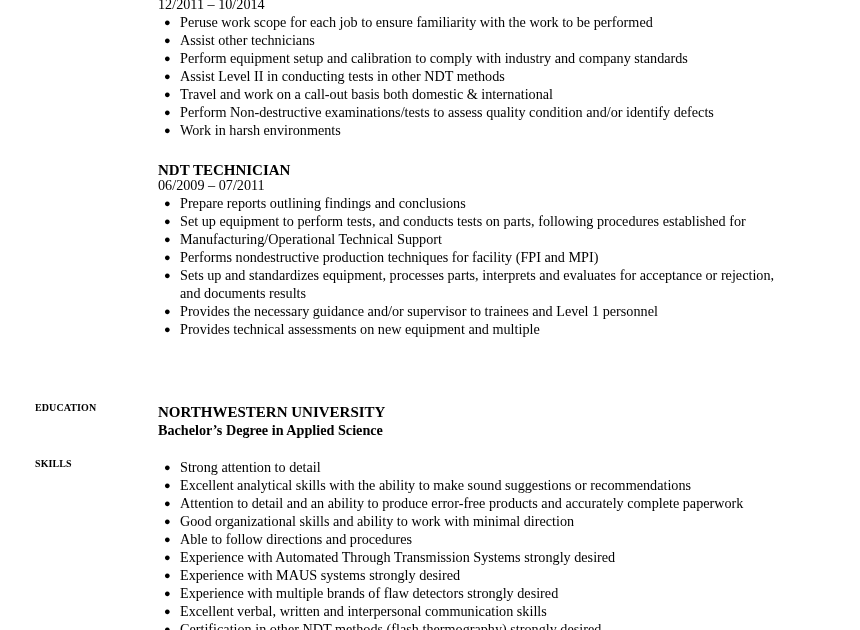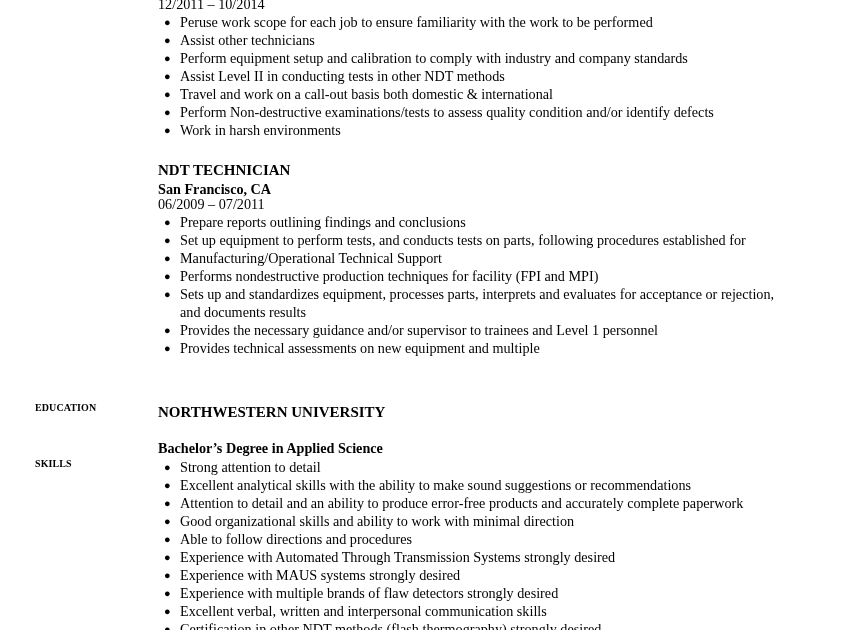--- a/index.html
+++ b/index.html
@@ -59,21 +59,20 @@
         </li>
       <li>
           <span class="bullet">●</span>
           <span class="txt">Work in harsh environments</span>
         </li>
     </ul>
   </div>
 
   <div class="col" style="top:161px;">
     <div class="title">NDT TECHNICIAN</div>
-    <div class="line bold" style="margin-top:1px;">San Francisco, CA</div>
     <div class="line" style="margin-top:-3px;">06/2009 – 07/2011</div>
     <ul>
       <li>
           <span class="bullet">●</span>
           <span class="txt">Prepare reports outlining findings and conclusions</span>
         </li>
       <li>
           <span class="bullet">●</span>
           <span class="txt">Set up equipment to perform tests, and conducts tests on parts, following procedures established for</span>
         </li>
@@ -97,21 +96,21 @@
       <li>
           <span class="bullet">●</span>
           <span class="txt">Provides technical assessments on new equipment and multiple</span>
         </li>
     </ul>
   </div>
 
   <div class="left-label" style="top:402px;">EDUCATION</div>
   <div class="col" style="top:403px;">
     <div class="title">NORTHWESTERN UNIVERSITY</div>
-    <div class="line bold" style="margin-top:18px;">Bachelor’s Degree in Applied Science</div>
+    <div class="line bold" style="margin-top:0;">Bachelor’s Degree in Applied Science</div>
   </div>
 
   <div class="left-label" style="top:458px;">SKILLS</div>
   <div class="col" style="top:458px;">
     <ul>
       <li>
           <span class="bullet">●</span>
           <span class="txt">Strong attention to detail</span>
         </li>
       <li>

